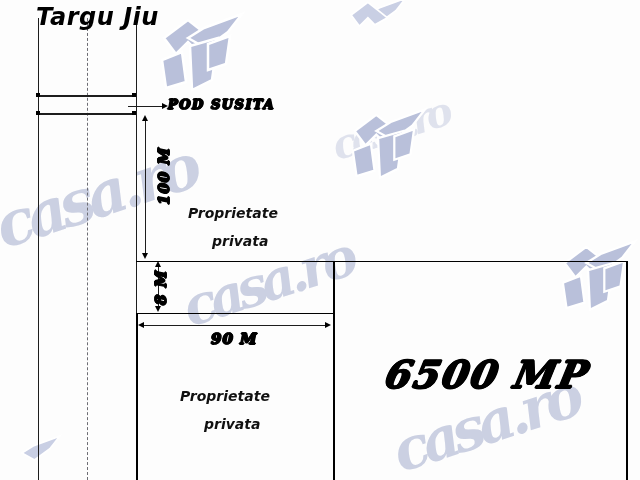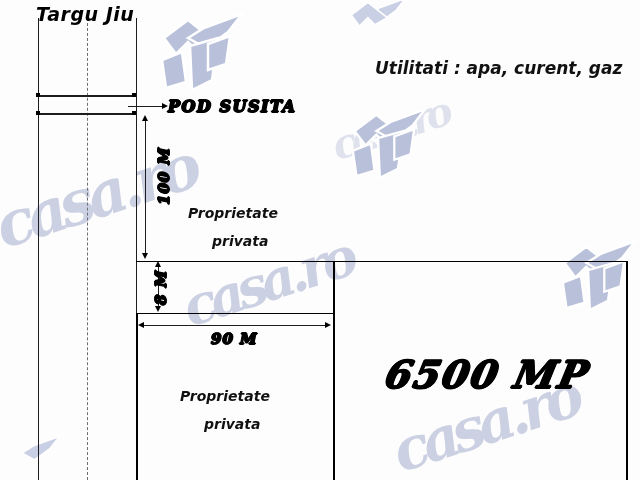--- a/index.html
+++ b/index.html
@@ -83,21 +83,21 @@
     border-bottom: 3px solid transparent;
     border-left: 6px solid #000;
   }
 
   
   .place-label {
     position: absolute;
     font-family: "DejaVu Sans", sans-serif;
     font-weight: bold;
     font-style: italic;
-    font-size: 19px;
+    font-size: 24px;
     color: #000;
     letter-spacing: .5px;
     white-space: nowrap;
   }
   .note {
     position: absolute;
     font-family: "DejaVu Sans", sans-serif;
     font-style: italic;
     font-weight: bold;
     font-size: 17px;
@@ -122,21 +122,21 @@
     font-style: italic;
     font-weight: bold;
     color: transparent;
     -webkit-text-stroke: 1px #000;
     text-shadow:
       -1px 0 0 #000, 1px 0 0 #000, 0 -1px 0 #000, 0 1px 0 #000;
     white-space: nowrap;
   }
   .dim-label { font-size: 15px; letter-spacing: 1px; }
   .big-area  { font-size: 38px; letter-spacing: 2px; }
-  .pod-label { font-size: 16px; letter-spacing: 1.5px; }
+  .pod-label { font-size: 13px; letter-spacing: 1.5px; }
 
   .rot90 { transform-origin: 0 0; transform: rotate(-90deg); }
 </style>
 </head>
 <body>
 
 <div id="canvas">
 
   <div class="wm wm-script" style="left:-8px; top:160px;">casa.ro</div>
   <div class="wm wm-script" style="left:180px; top:250px; font-size:54px;">casa.ro</div>
@@ -229,15 +229,14 @@
   <div class="arr arr-right" style="left:325px; top:322px;"></div>
   <div class="outline dim-label" style="left:211px; top:330px;">90 M</div>
 
   <div class="prop-label" style="left:180px; top:386px;">Proprietate</div>
   <div class="prop-label" style="left:204px; top:414px;">privata</div>
 
   <div class="outline big-area" style="left:386px; top:352px; transform:skewX(-12deg);">6500 MP</div>
 
   <div class="place-label" style="left:36px; top:3px;">Targu Jiu</div>
 
-  <div class="note" style="left:375px; top:58px;">Utilitati : apa, curent, gaz</div>
 
 </div>
 
 </body></html>

